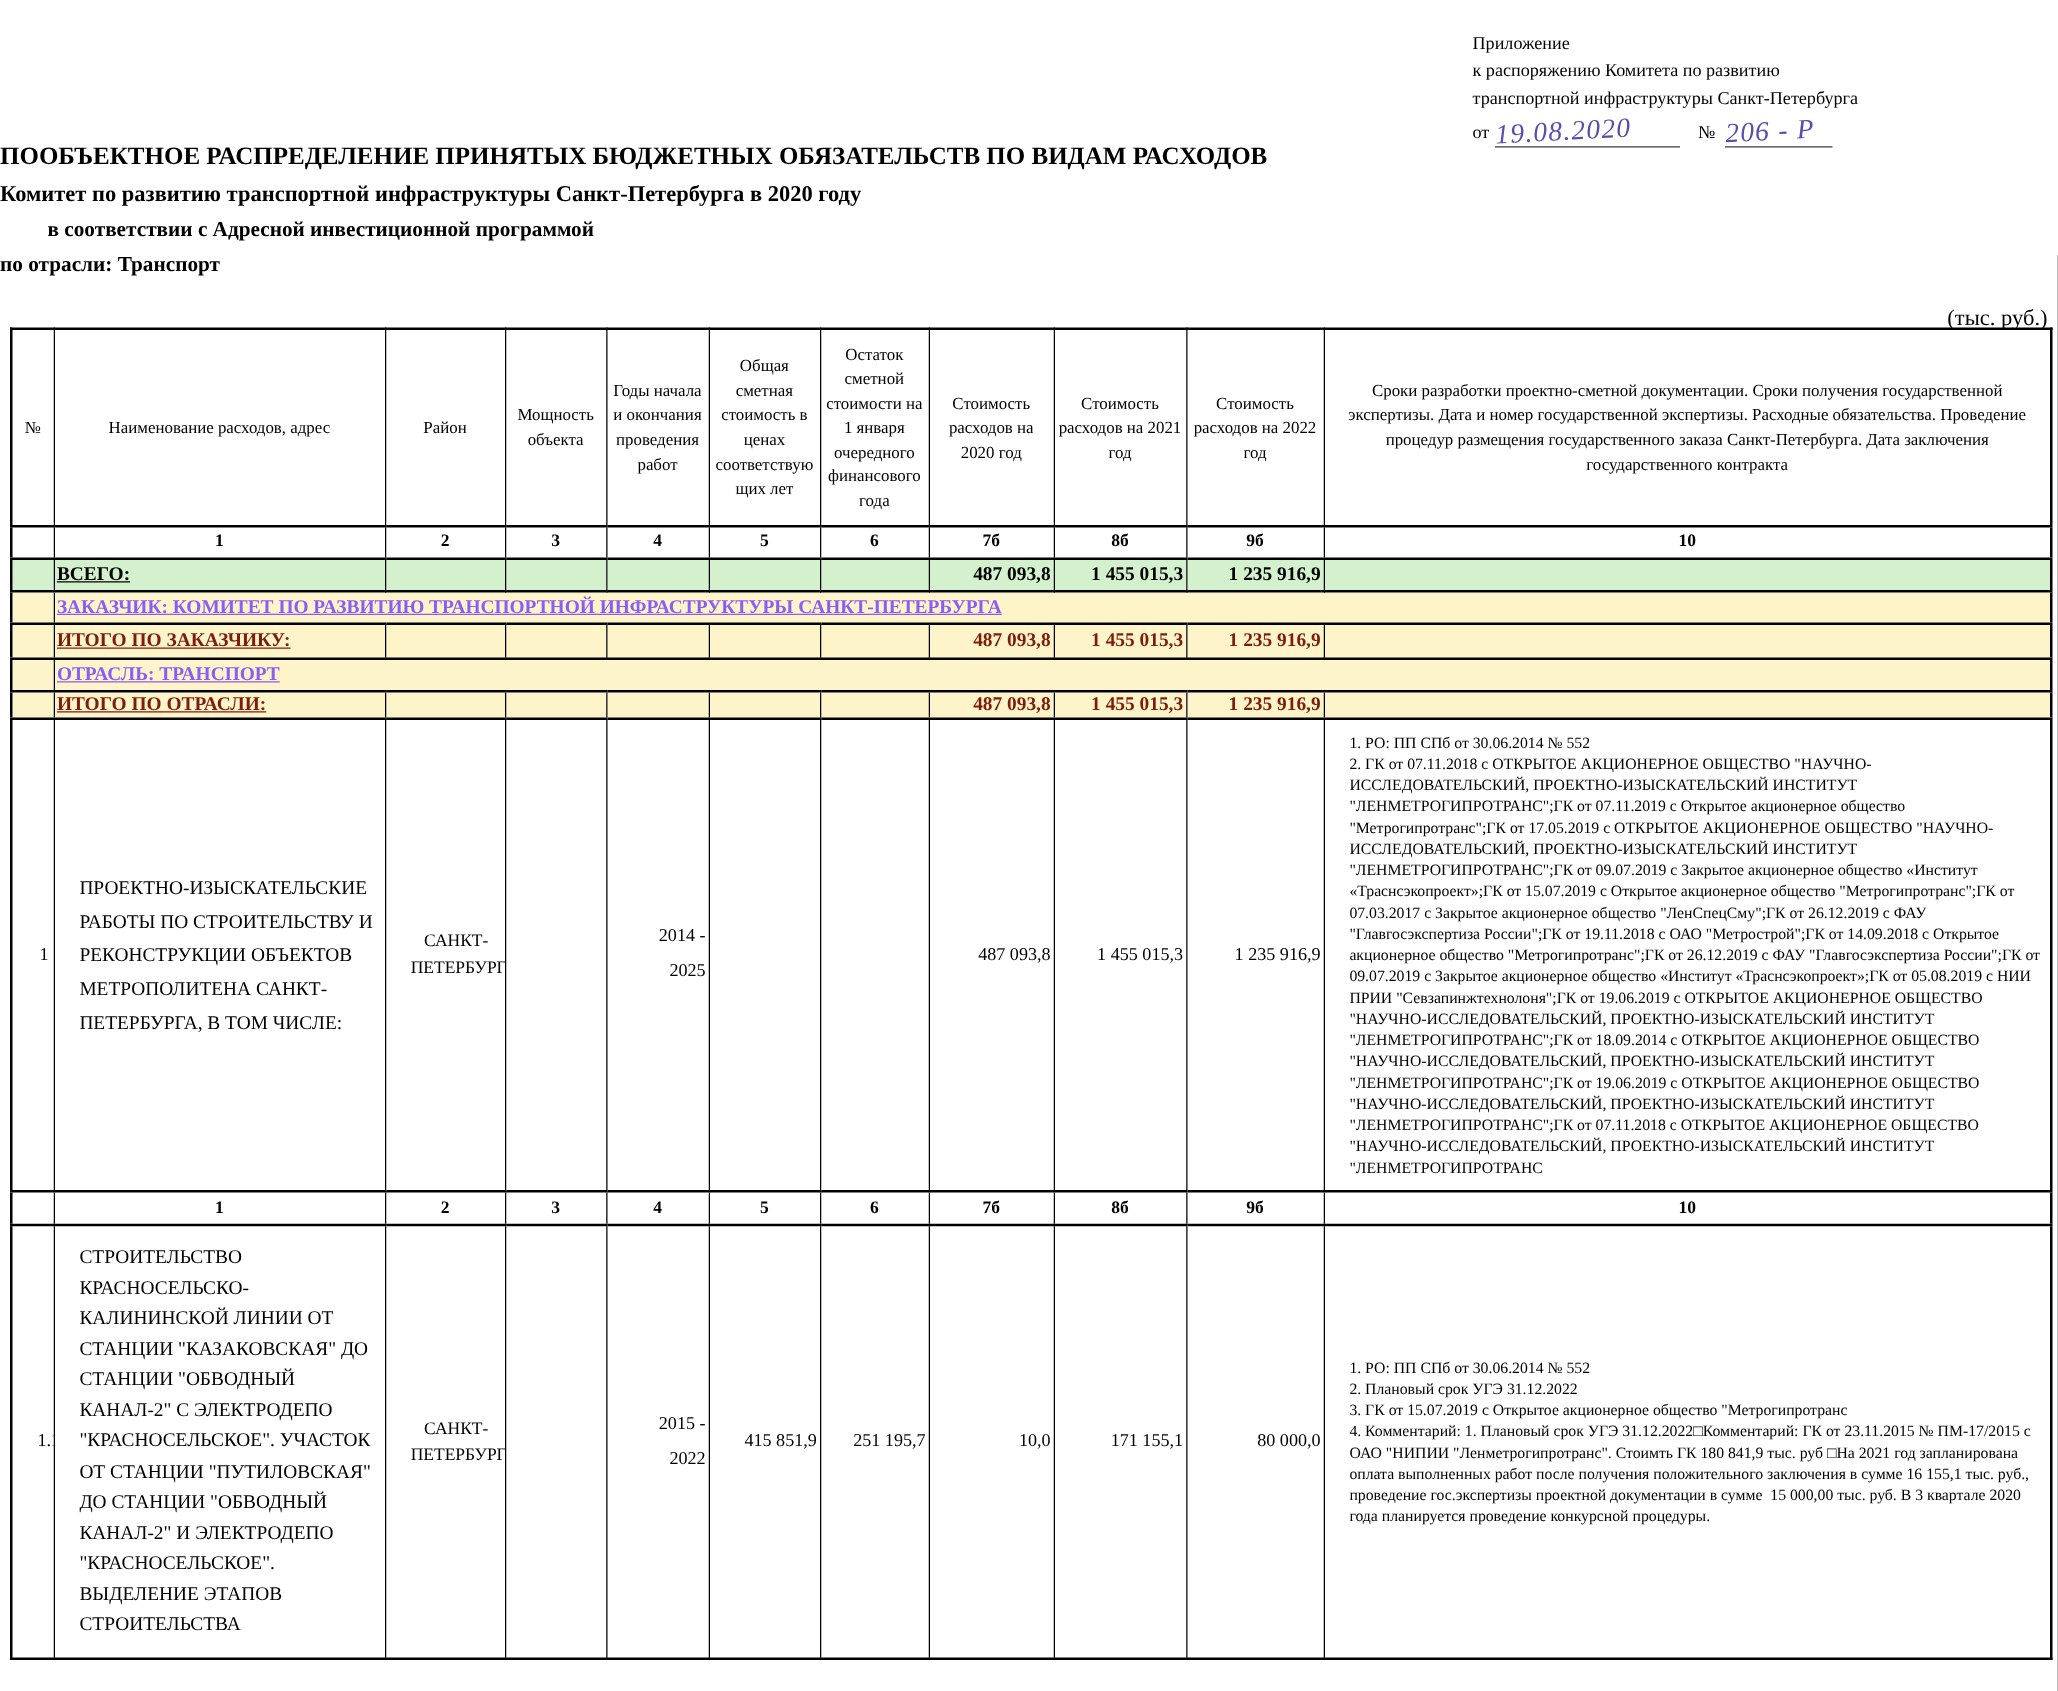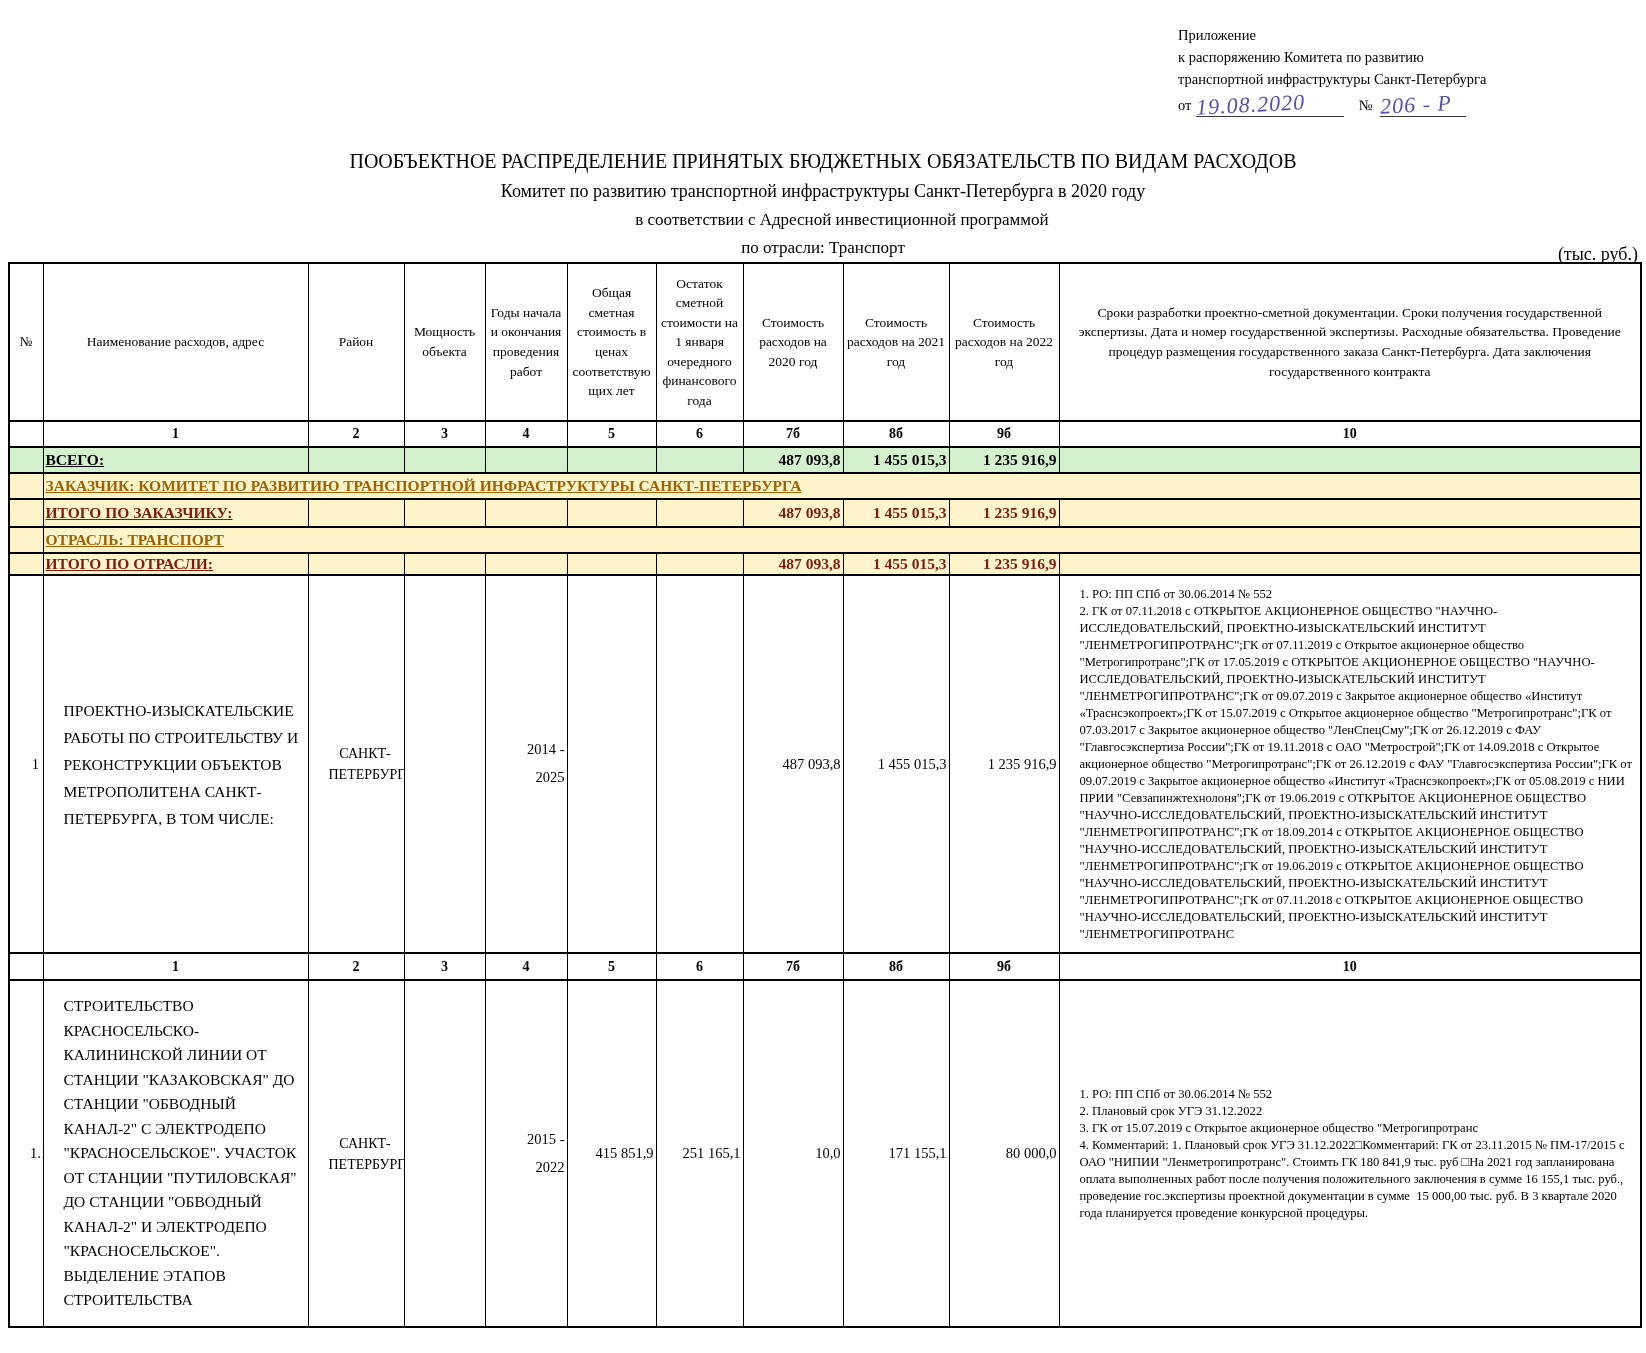--- a/index.html
+++ b/index.html
@@ -9,34 +9,34 @@
   }
   
   .annex{position:absolute;left:1178px;top:24px;font-size:14.5px;line-height:22px;}
   .annex-sign{margin-top:2px;white-space:nowrap;}
   .underfield{display:inline-block;width:148px;border-bottom:1.5px solid #3a3a3a;margin-left:5px;vertical-align:baseline;}
   .underfield.narrow{width:86px;margin-left:8px;}
   .hand{display:inline-block;font-style:italic;font-size:22px;color:#564fae;
         letter-spacing:1px;transform:rotate(-3deg) translateY(2px);font-family:"Liberation Serif", serif;}
   .nosign{margin-left:14px;}
   
-  .titles{position:absolute;left:0;top:150px;width:100%;text-align:center;font-weight:normal;}
+  .titles{position:absolute;left:0;top:114px;width:100%;text-align:left;font-weight:bold;}
   .title-1{font-size:20px;margin-bottom:8px;}
   .title-2{font-size:18px;margin-bottom:8px;}
   .title-3{font-size:17px;margin-bottom:8px;padding-left:38px;}
   .title-4{font-size:17px;}
   .units{position:absolute;right:8px;top:244px;font-size:18px;}
   
   .doc-table{position:absolute;left:8px;top:262px;width:1632px;border-collapse:collapse;table-layout:fixed;border:2px solid #000;}
   .doc-table td{border:1px solid #000;vertical-align:middle;padding:1px 2px;overflow:hidden;}
   tr.thick td{border-top-width:2px;}
   .r-header td{font-size:13.5px;line-height:1.45;text-align:center;padding:2px 3px;overflow-wrap:break-word;}
   .r-numbering td{font-size:14px;font-weight:bold;text-align:center;}
   .r-total td{background:#d4f1cd;font-size:15.5px;font-weight:bold;}
-  .r-section td{background:#fdf5c9;font-size:15.5px;font-weight:bold;color:#a16207;}
+  .r-section td{background:#fdf5c9;font-size:15.5px;font-weight:bold;color:#8b5cf6;}
   .r-subtotal td{background:#fdf5c9;font-size:15.5px;font-weight:bold;color:#7e1c0e;}
   .label{text-align:left;padding-left:4px;text-decoration:underline;}
   .val{text-align:right;padding-right:4px;white-space:nowrap;}
   .r-item td{background:#fff;padding-left:20px;}
   .num{font-size:14.5px;text-align:center;}
   .name{font-size:15.5px;text-align:left;padding-left:5px;padding-right:2px;}
   .name1{line-height:27px;}
   .name2{line-height:24.5px;}
   .district{font-size:14px;text-align:center;line-height:1.5;}
   .years{font-size:14.5px;text-align:right;line-height:1.9;font-family:Liberation Serif, serif;}
@@ -192,21 +192,21 @@
       <td>10</td>
     </tr>
 
     <tr class="r-item thick" style="height:347px">
       <td class="num">1.1</td>
       <td class="name name2">СТРОИТЕЛЬСТВО КРАСНОСЕЛЬСКО-КАЛИНИНСКОЙ ЛИНИИ ОТ СТАНЦИИ "КАЗАКОВСКАЯ" ДО СТАНЦИИ "ОБВОДНЫЙ КАНАЛ-2" С ЭЛЕКТРОДЕПО "КРАСНОСЕЛЬСКОЕ". УЧАСТОК ОТ СТАНЦИИ "ПУТИЛОВСКАЯ" ДО СТАНЦИИ "ОБВОДНЫЙ КАНАЛ-2" И ЭЛЕКТРОДЕПО "КРАСНОСЕЛЬСКОЕ". ВЫДЕЛЕНИЕ ЭТАПОВ СТРОИТЕЛЬСТВА</td>
       <td class="district">САНКТ-ПЕТЕРБУРГ</td>
       <td></td>
       <td class="years">2015 - 2022</td>
       <td class="val plainval">415 851,9</td>
-      <td class="val plainval">251 165,1</td>
+      <td class="val plainval">251 195,7</td>
       <td class="val plainval">10,0</td>
       <td class="val plainval">171 155,1</td>
       <td class="val plainval">80 000,0</td>
       <td class="docs">1. РО: ПП СПб от 30.06.2014 № 552
 2. Плановый срок УГЭ 31.12.2022
 3. ГК от 15.07.2019 с Открытое акционерное общество "Метрогипротранс
 4. Комментарий: 1. Плановый срок УГЭ 31.12.2022□Комментарий: ГК от 23.11.2015 № ПМ-17/2015 с ОАО "НИПИИ "Ленметрогипротранс". Стоимть ГК 180 841,9 тыс. руб □На 2021 год запланирована оплата выполненных работ после получения положительного заключения в сумме 16 155,1 тыс. руб., проведение гос.экспертизы проектной документации в сумме  15 000,00 тыс. руб. В 3 квартале 2020 года планируется проведение конкурсной процедуры.</td>
     </tr>
   </tbody>
     </table>

